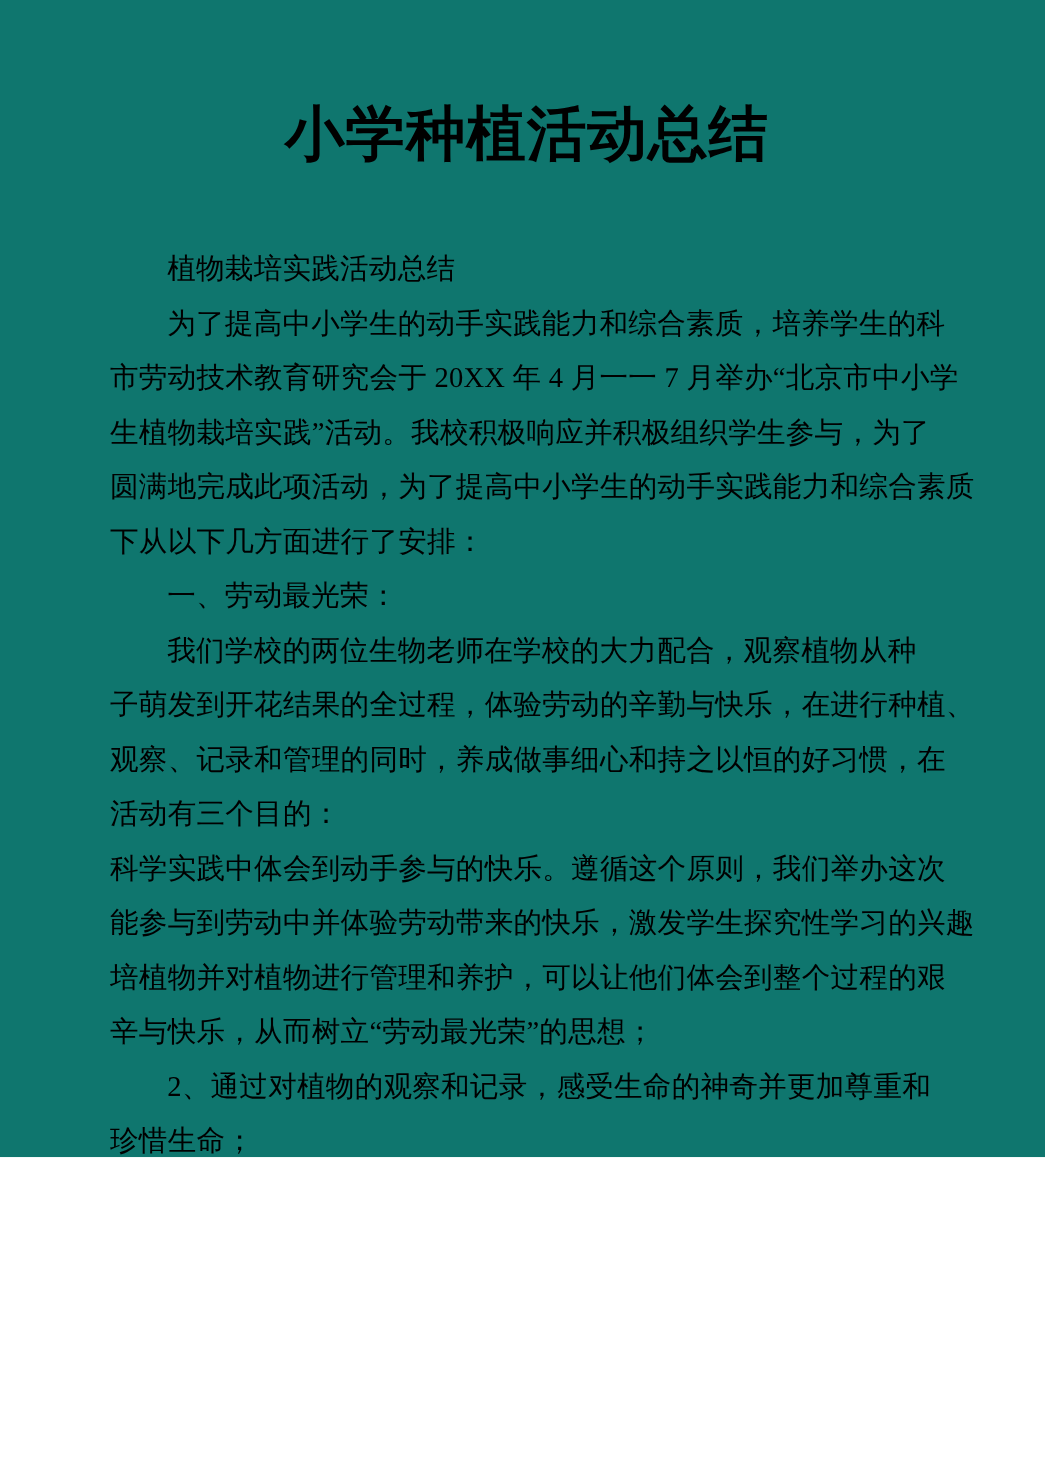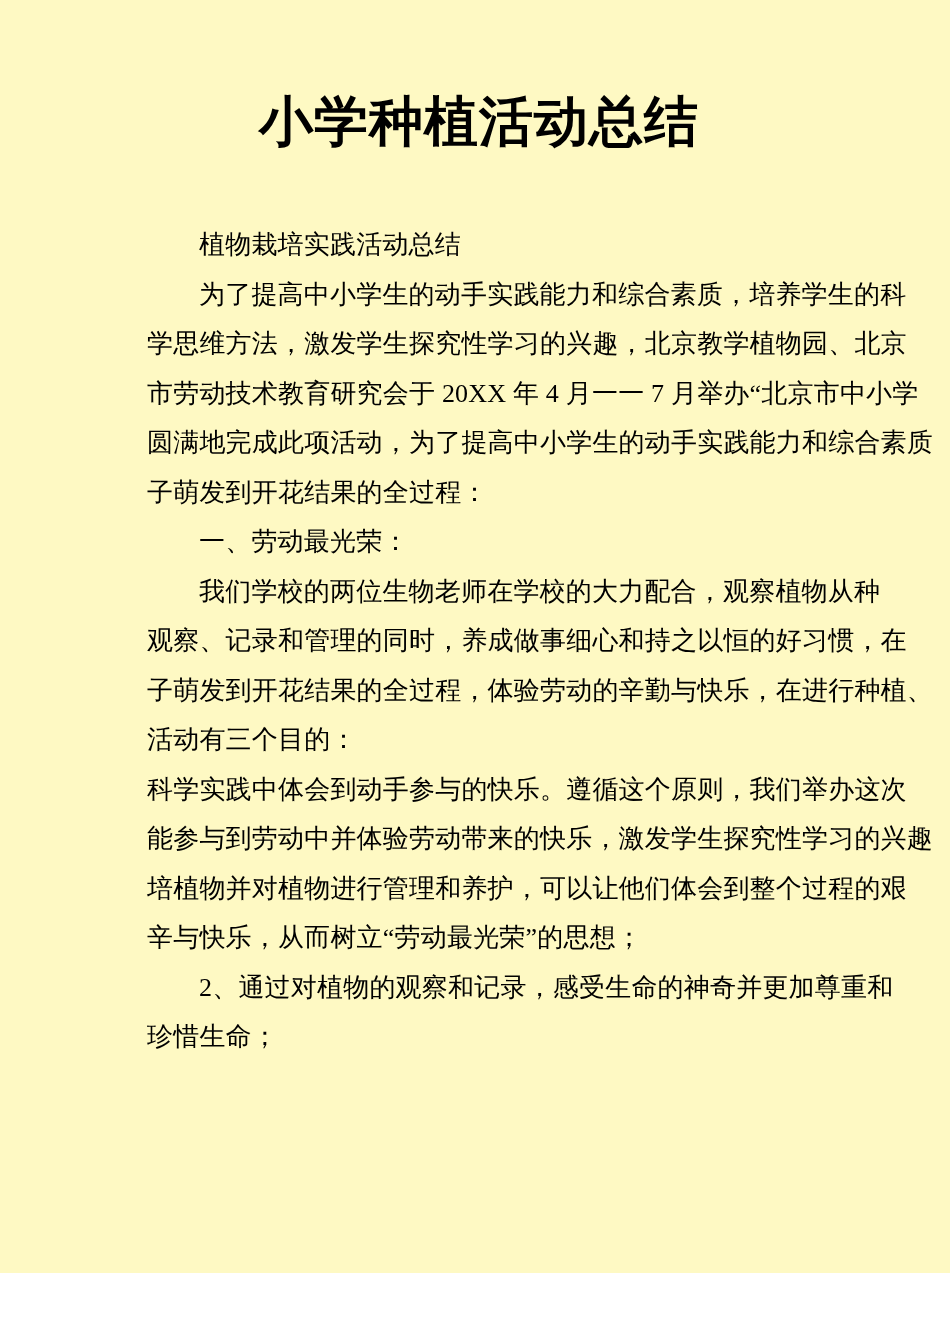--- a/index.html
+++ b/index.html
@@ -3,22 +3,22 @@
 <meta charset="utf-8">
 <style>
   html, body {
     margin: 0;
     padding: 0;
     background: #ffffff;
   }
   .page {
     position: relative;
     width: 950px;
-    height: 1273px;
-    background: #fef9c3;
+    height: 1052px;
+    background: #0f766e;
     color: #000000;
     overflow: hidden;
     box-sizing: border-box;
     padding: 86px 92px 0 100px;
   }
   .doc-title {
     font-family: "DejaVu Sans", "Liberation Sans", sans-serif;
     font-weight: bold;
     font-size: 54px;
     line-height: 72px;
@@ -31,42 +31,41 @@
   .doc-body {
     font-family: "Liberation Serif", "DejaVu Serif", serif;
     font-size: 26px;
     letter-spacing: 0.2px;
   }
   .doc-line {
     height: 49.5px;
     line-height: 49.5px;
     white-space: nowrap;
     overflow: visible;
-    margin-left: 47px;
   }
   .doc-line.indent {
     padding-left: 52px;
   }
 </style>
 </head>
 <body>
 
 <div class="page">
   <h1 class="doc-title">小学种植活动总结</h1>
   <div class="doc-body" id="doc-body">
       <div class="doc-line indent">植物栽培实践活动总结</div>
       <div class="doc-line indent">为了提高中小学生的动手实践能力和综合素质，培养学生的科</div>
-      <div class="doc-line">学思维方法，激发学生探究性学习的兴趣，北京教学植物园、北京</div>
       <div class="doc-line">市劳动技术教育研究会于 20XX 年 4 月一一 7 月举办“北京市中小学</div>
+      <div class="doc-line">生植物栽培实践”活动。我校积极响应并积极组织学生参与，为了</div>
       <div class="doc-line">圆满地完成此项活动，为了提高中小学生的动手实践能力和综合素质</div>
-      <div class="doc-line">子萌发到开花结果的全过程：</div>
+      <div class="doc-line">下从以下几方面进行了安排：</div>
       <div class="doc-line indent">一、劳动最光荣：</div>
       <div class="doc-line indent">我们学校的两位生物老师在学校的大力配合，观察植物从种</div>
+      <div class="doc-line">子萌发到开花结果的全过程，体验劳动的辛勤与快乐，在进行种植、</div>
       <div class="doc-line">观察、记录和管理的同时，养成做事细心和持之以恒的好习惯，在</div>
-      <div class="doc-line">子萌发到开花结果的全过程，体验劳动的辛勤与快乐，在进行种植、</div>
       <div class="doc-line">活动有三个目的：</div>
       <div class="doc-line">科学实践中体会到动手参与的快乐。遵循这个原则，我们举办这次</div>
       <div class="doc-line">能参与到劳动中并体验劳动带来的快乐，激发学生探究性学习的兴趣</div>
       <div class="doc-line">培植物并对植物进行管理和养护，可以让他们体会到整个过程的艰</div>
       <div class="doc-line">辛与快乐，从而树立“劳动最光荣”的思想；</div>
       <div class="doc-line indent">2、通过对植物的观察和记录，感受生命的神奇并更加尊重和</div>
       <div class="doc-line">珍惜生命；</div>
     </div>
 </div>
 

